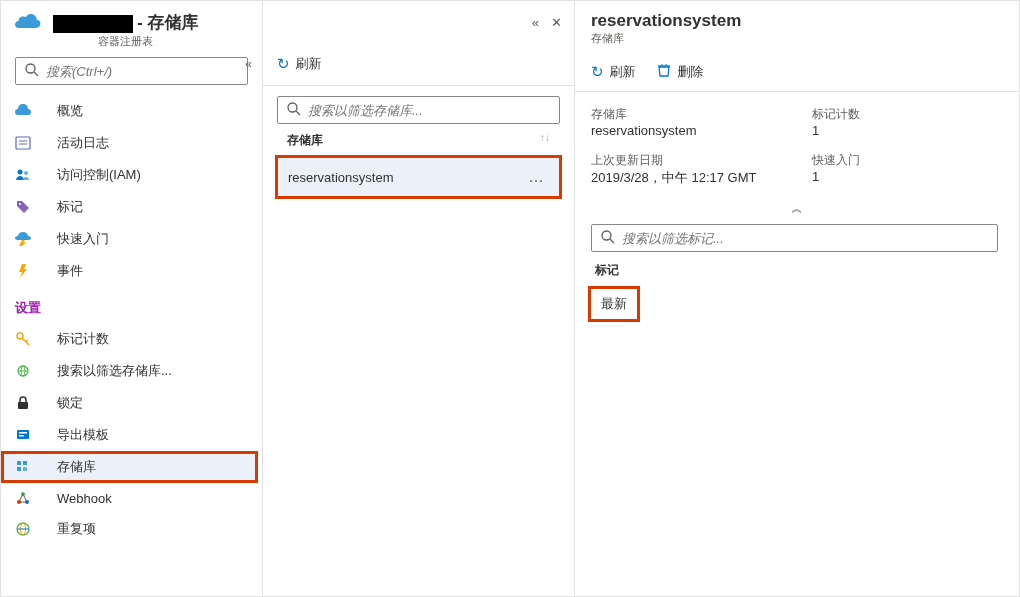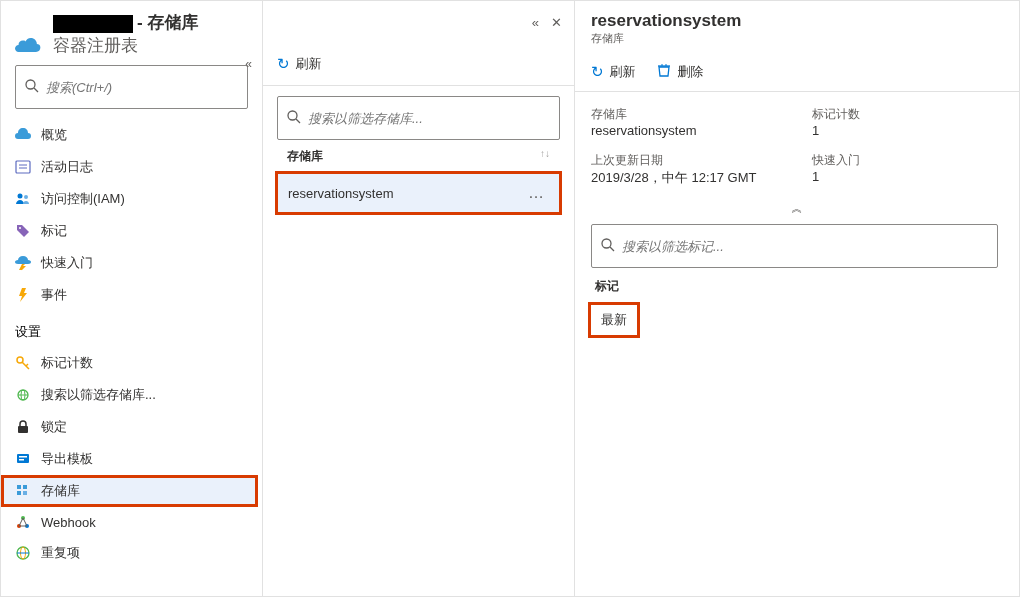--- a/index.html
+++ b/index.html
@@ -1,35 +1,35 @@
 <!DOCTYPE html>
 <html><head>
 <meta charset="utf-8">
 <style>
 * { margin: 0; padding: 0; box-sizing: border-box; font-family: "Segoe UI", "Microsoft YaHei", sans-serif; }
 body { width: 1020px; height: 597px; display: flex; background: #fff; color: #323130; font-size: 13px; overflow: hidden; border: 1px solid #e1e1e1; }
 
 
 .sidebar { width: 262px; border-right: 1px solid #e1e1e1; display: flex; flex-direction: column; position: relative; }
-.sidebar-header { padding: 10px 14px 8px 14px; display: flex; align-items: flex-end; gap: 10px; }
+.sidebar-header { padding: 10px 14px 8px 14px; display: flex; align-items: flex-start; gap: 10px; }
 .sidebar-header .cloud-icon { width: 28px; height: 20px; margin-top: 2px; }
 .sidebar-header .title-block { display: flex; flex-direction: column; }
 .sidebar-header .title { font-size: 17px; font-weight: 600; }
-.sidebar-header .subtitle { font-size: 17px; color: #605e5c; }
+.sidebar-header .subtitle { font-size: 11px; color: #605e5c; margin-left: 45px; }
 .collapse-toggle { position: absolute; top: 56px; right: 10px; font-size: 12px; color: #605e5c; cursor: pointer; }
 .search-wrap { padding: 0 14px 10px 14px; }
-.search-box { display: flex; align-items: center; border: 1px solid #8a8886; border-radius: 2px; padding: 4px 8px; gap: 6px; height: 44px; }
+.search-box { display: flex; align-items: center; border: 1px solid #8a8886; border-radius: 2px; padding: 4px 8px; gap: 6px; height: 28px; }
 .search-box input { border: none; outline: none; flex: 1; font-size: 13px; font-style: italic; color: #605e5c; background: transparent; }
 .nav-scroll { overflow-y: auto; flex: 1; padding-right: 4px; }
 .nav-scroll::-webkit-scrollbar { width: 10px; }
 .nav-scroll::-webkit-scrollbar-thumb { background: #c8c6c4; border-radius: 5px; }
-.nav-item { display: flex; align-items: center; gap: 10px; padding: 7px 14px; cursor: pointer; font-size: 13px; }
+.nav-item { display: flex; align-items: center; gap: 26px; padding: 7px 14px; cursor: pointer; font-size: 13px; }
 .nav-item.selected { background: #eaf1fb; }
 .nav-item.highlighted { outline: 3px solid #d83b01; outline-offset: -3px; }
-.nav-section { padding: 12px 14px 6px 14px; font-size: 13px; font-weight: 400; color: #000000; }
+.nav-section { padding: 12px 14px 6px 14px; font-size: 13px; font-weight: 700; color: #a21caf; }
 .nav-icon { width: 16px; height: 16px; display: inline-flex; align-items: center; justify-content: center; font-size: 14px; }
 
 
 .pane-mid { width: 312px; border-right: 1px solid #e1e1e1; display: flex; flex-direction: column; position: relative; }
 .pane-mid .collapse-close { position: absolute; top: 14px; right: 12px; display: flex; gap: 12px; align-items: center; font-size: 13px; color: #605e5c; }
 .pane-mid .collapse-close span { cursor: pointer; }
 .toolbar { display: flex; align-items: center; gap: 16px; padding: 12px 14px; border-bottom: 1px solid #e1e1e1; margin-top: 42px; }
 .toolbar-btn { display: flex; align-items: center; gap: 6px; cursor: pointer; font-size: 13px; }
 .toolbar-btn .ico { color: #0078d4; font-size: 15px; }
 .mid-body { padding: 10px 14px; }

